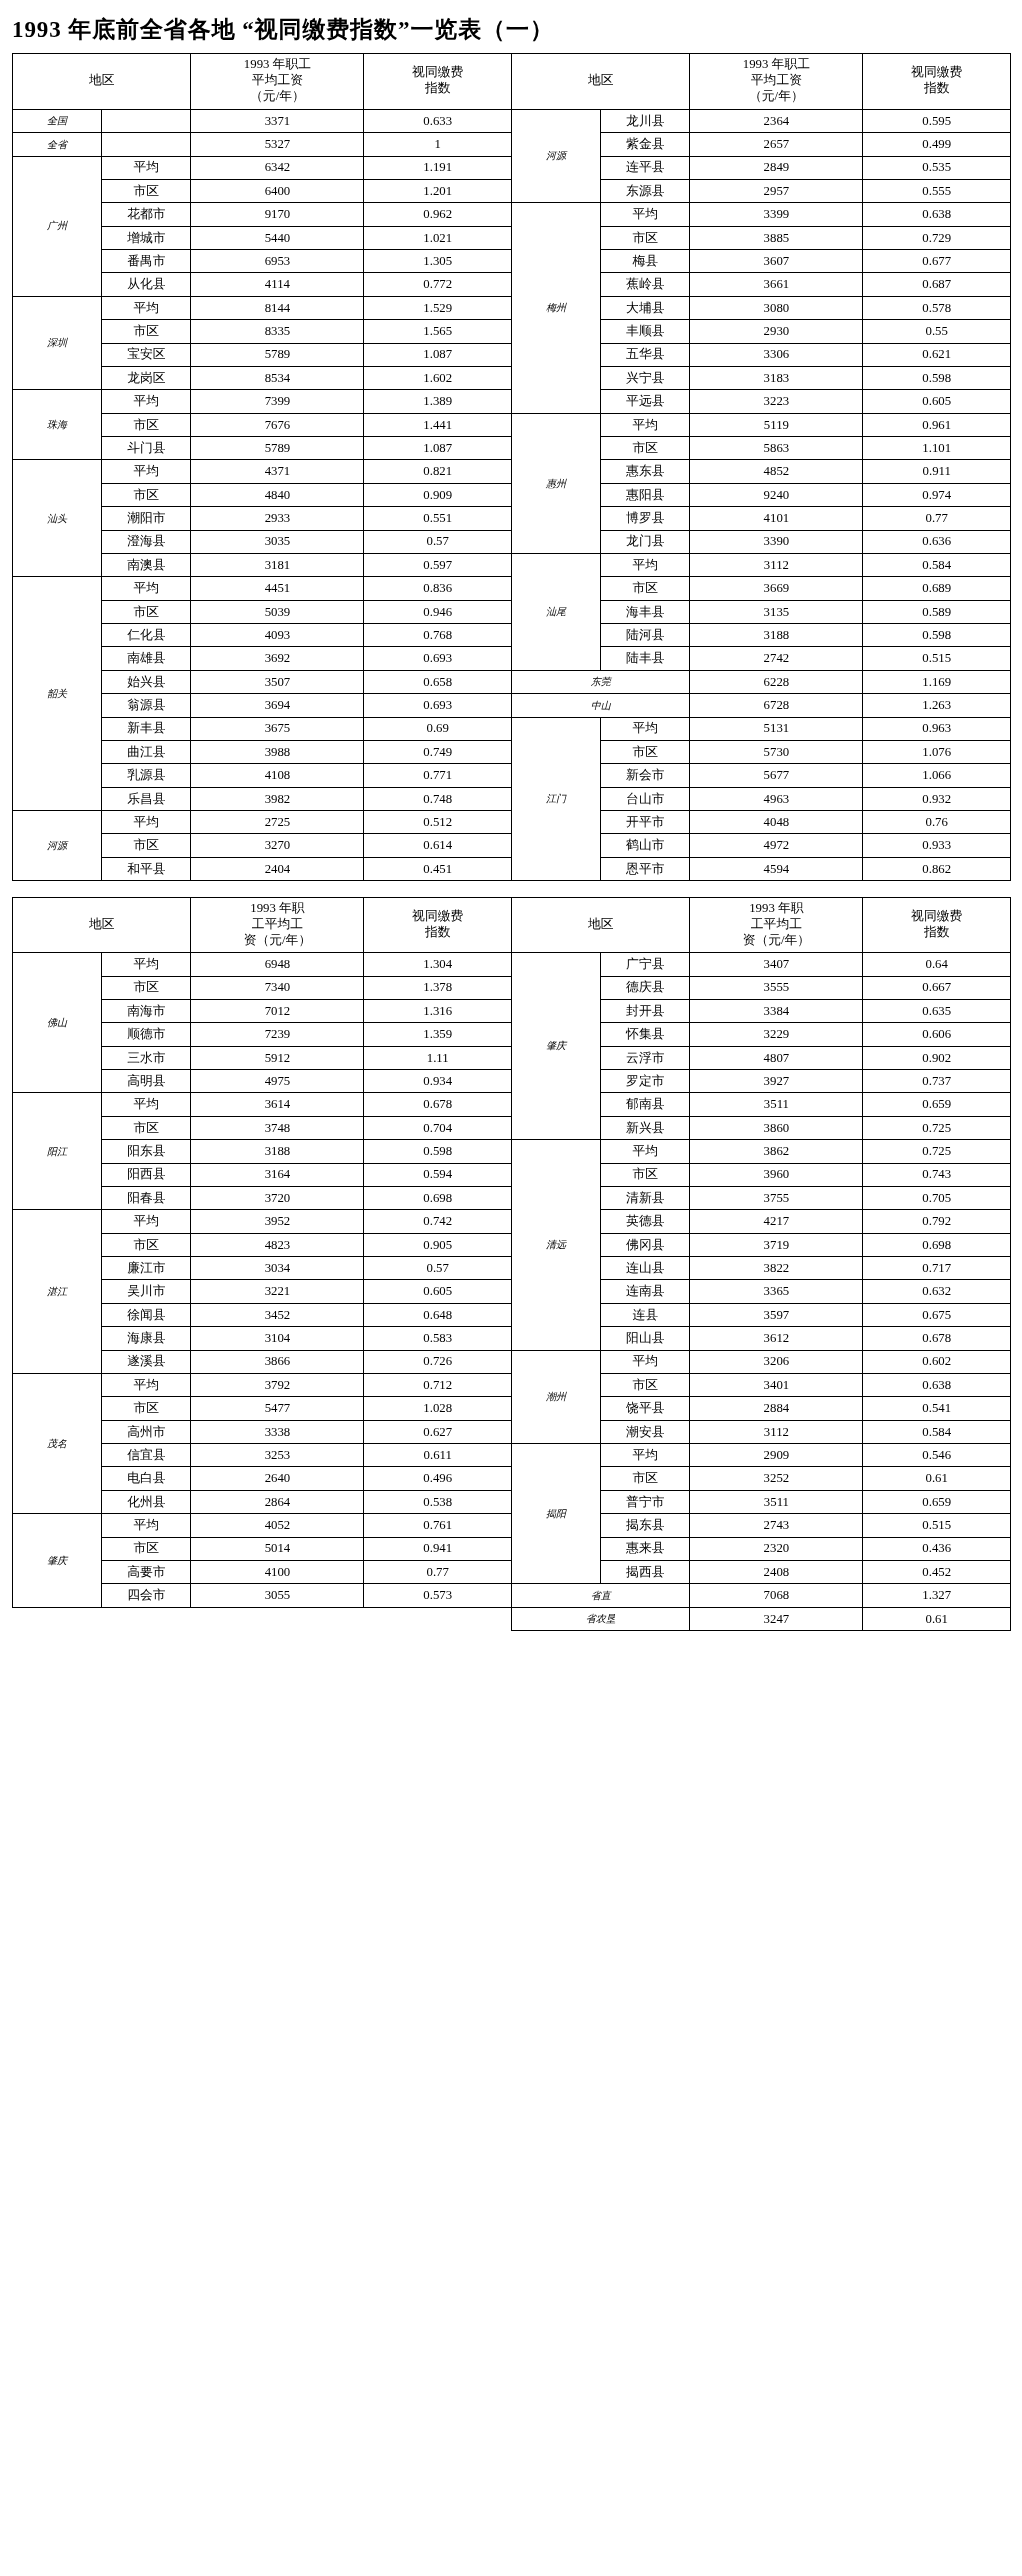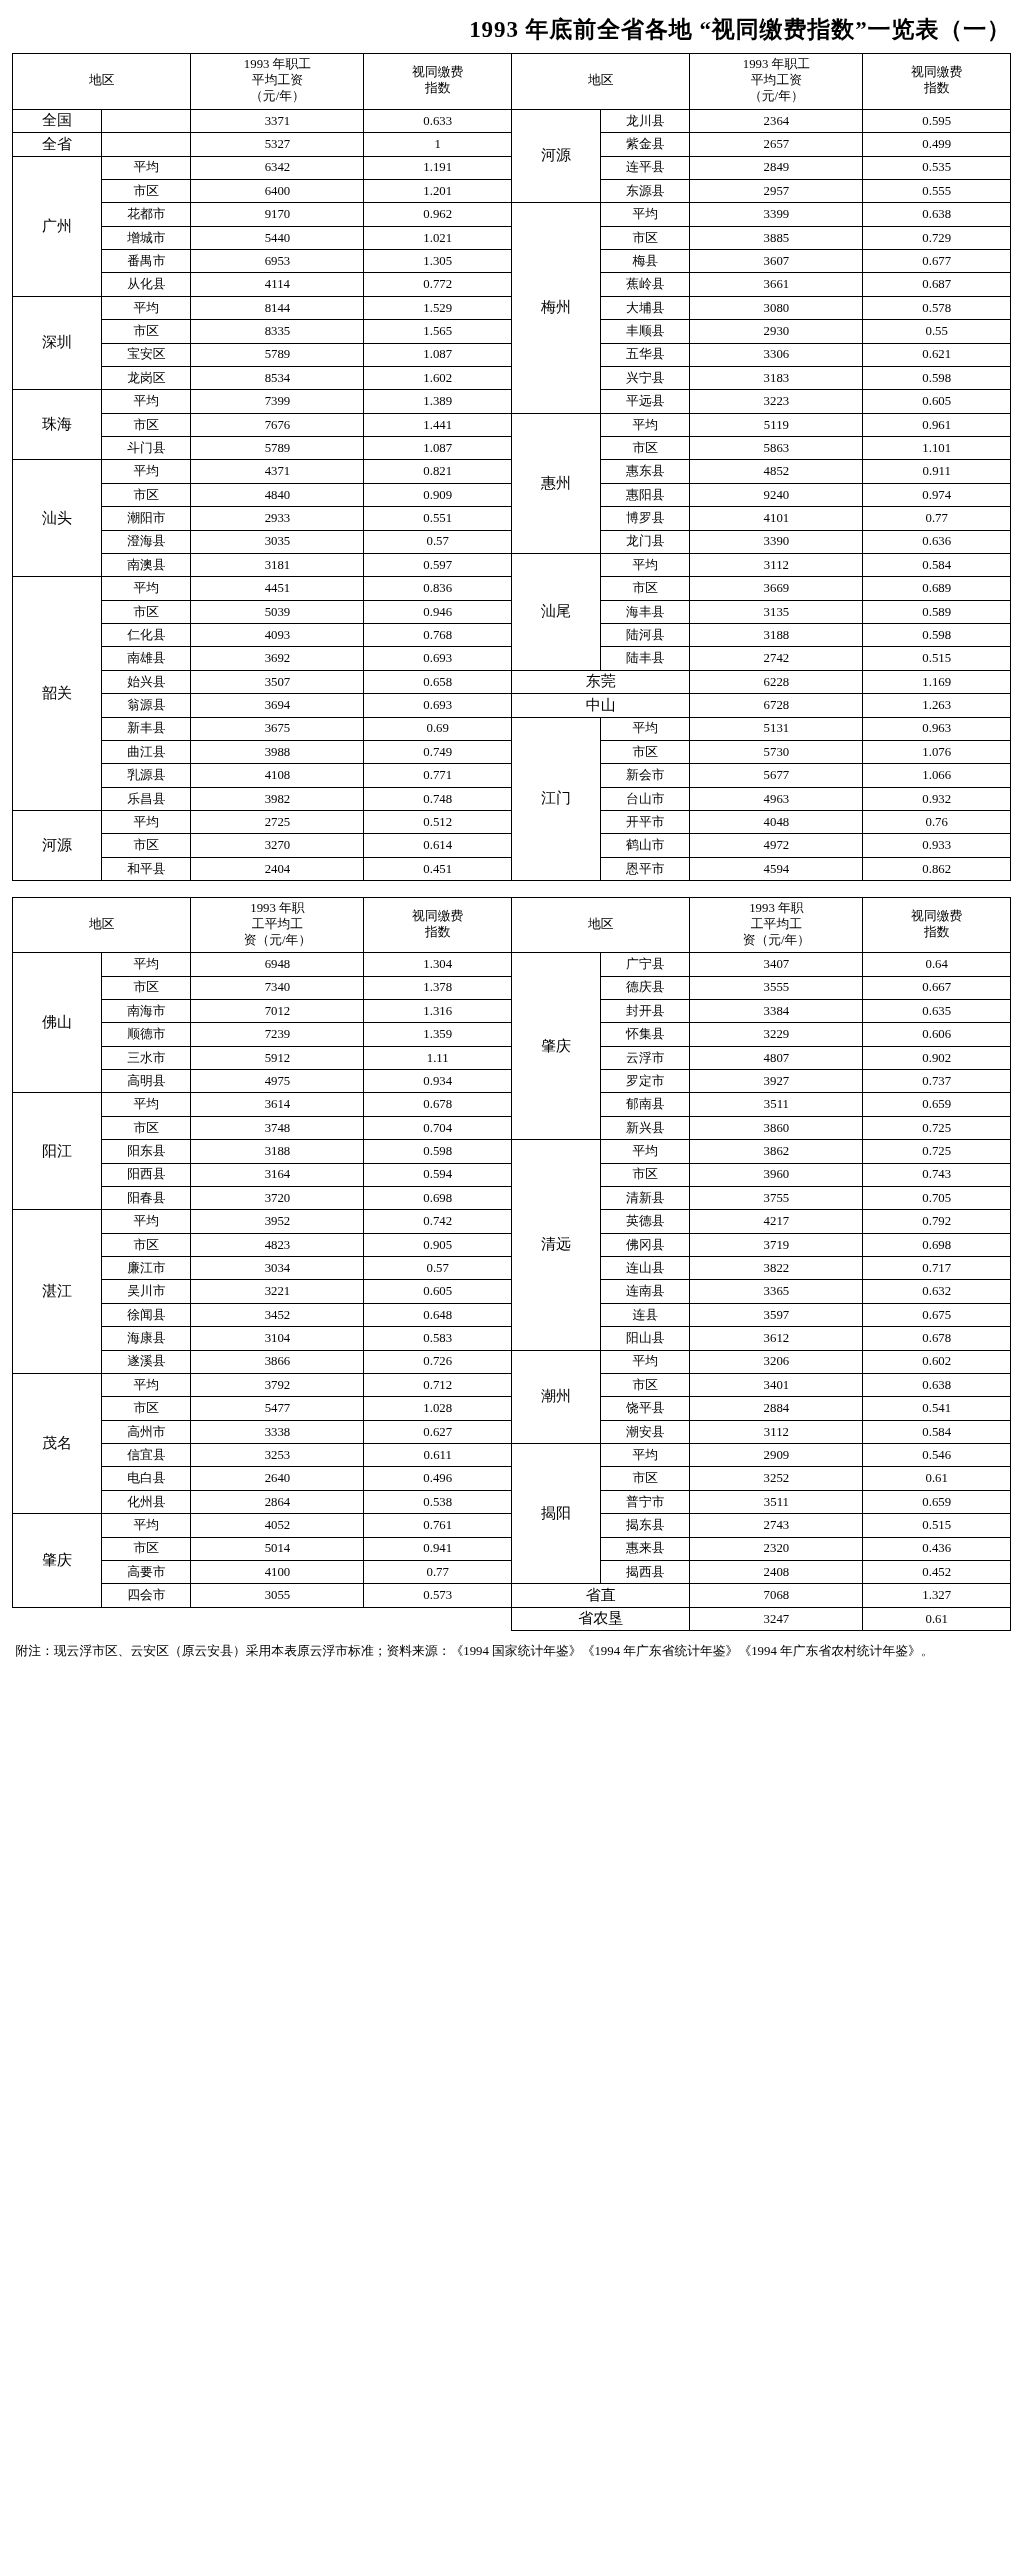--- a/index.html
+++ b/index.html
@@ -11,21 +11,21 @@
     width: 1023px;
     font-family: "Liberation Serif", "DejaVu Serif", serif;
     color: #000;
   }
   .page {
     width: 1023px;
     box-sizing: border-box;
     padding: 8.5px 12px 6.8px 12px;
   }
   .doc-title {
-    text-align: right;
+    text-align: left;
     font-size: 23px;
     font-weight: bold;
     letter-spacing: 0.9px;
     margin: 5.1px 0 8.5px 0;
     font-family: "Liberation Serif", "DejaVu Serif", serif;
   }
   table.grid {
     border-collapse: collapse;
     width: 999px;
     table-layout: fixed;
@@ -39,21 +39,22 @@
     height: 19px;
     font-weight: normal;
     line-height: 1.15;
   }
   table.grid th {
     font-size: 12.8px;
     padding: 3.4px 2.6px;
     line-height: 1.25;
   }
   .region-cell {
-    font-size: 15px;
+    font-size: 10px;
+    font-style: italic;
   }
   .sub-cell {
     font-size: 12.8px;
   }
   .num-cell {
     font-size: 12.8px;
     font-family: "Liberation Serif", "DejaVu Serif", serif;
   }
   .spacer {
     height: 15.3px;
@@ -648,16 +649,15 @@
         </tr>
         <tr>
           <td colspan="4" style="border: none;"></td>
           <td colspan="2" class="region-cell col-region">省农垦</td>
           <td class="num-cell col-wage">3247</td>
           <td class="num-cell col-index">0.61</td>
         </tr>
       </tbody>
   </table>
 
-  <div class="note">附注：现云浮市区、云安区（原云安县）采用本表原云浮市标准；资料来源：《1994 国家统计年鉴》《1994 年广东省统计年鉴》《1994 年广东省农村统计年鉴》。</div>
 
 </div>
 
 
 </body></html>

